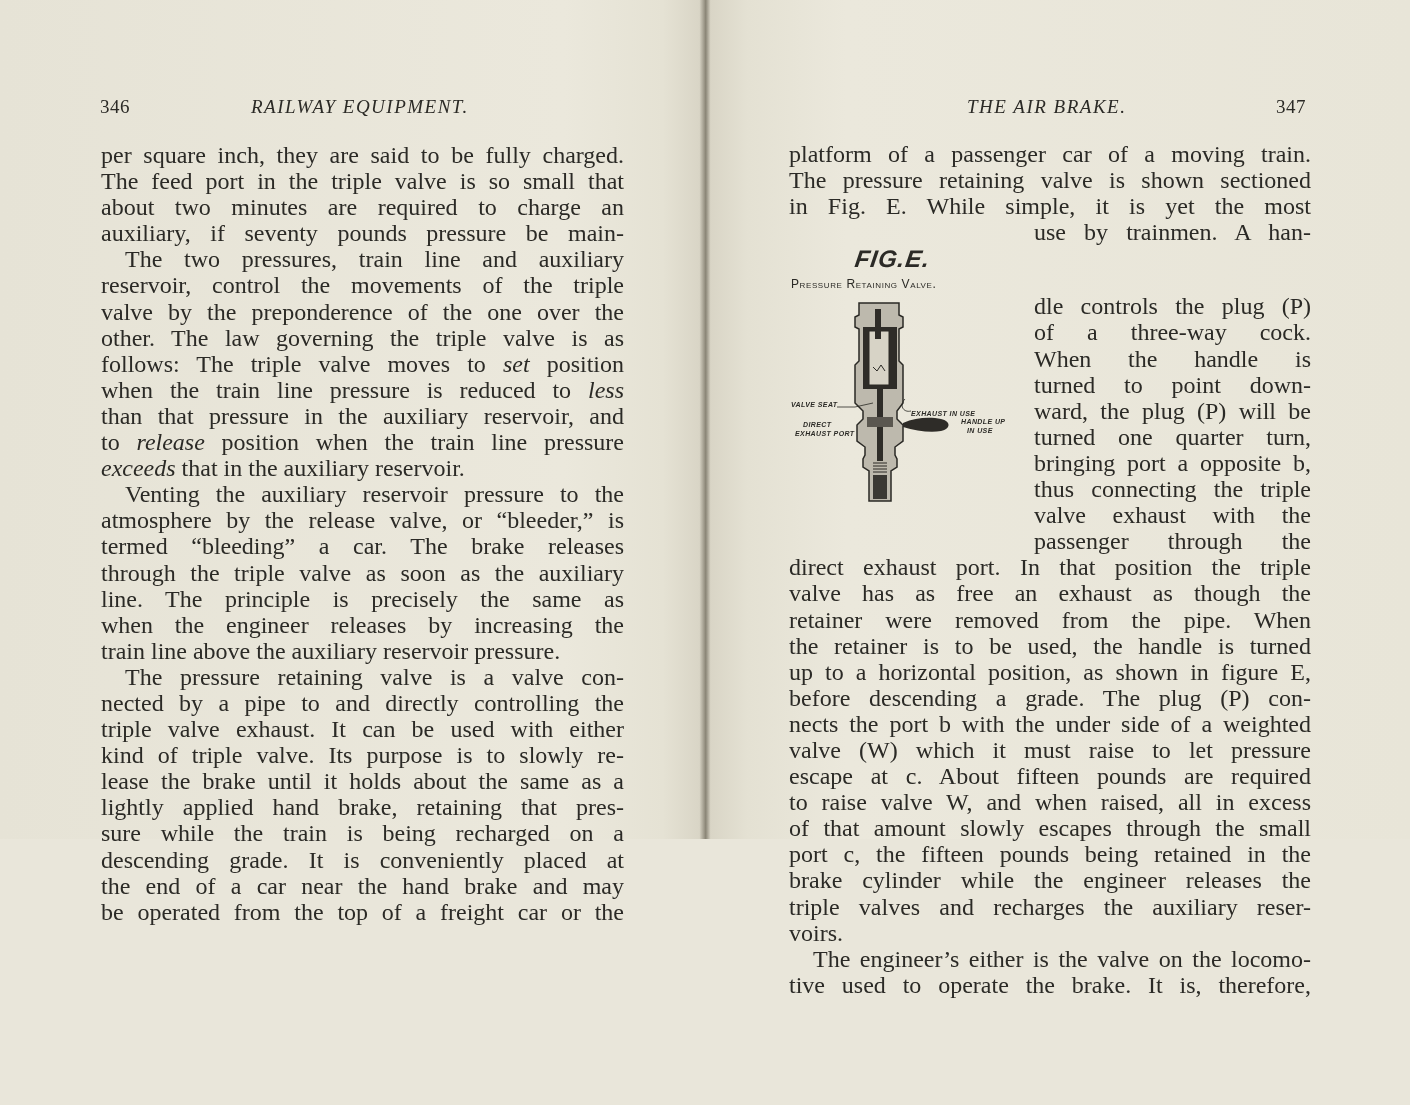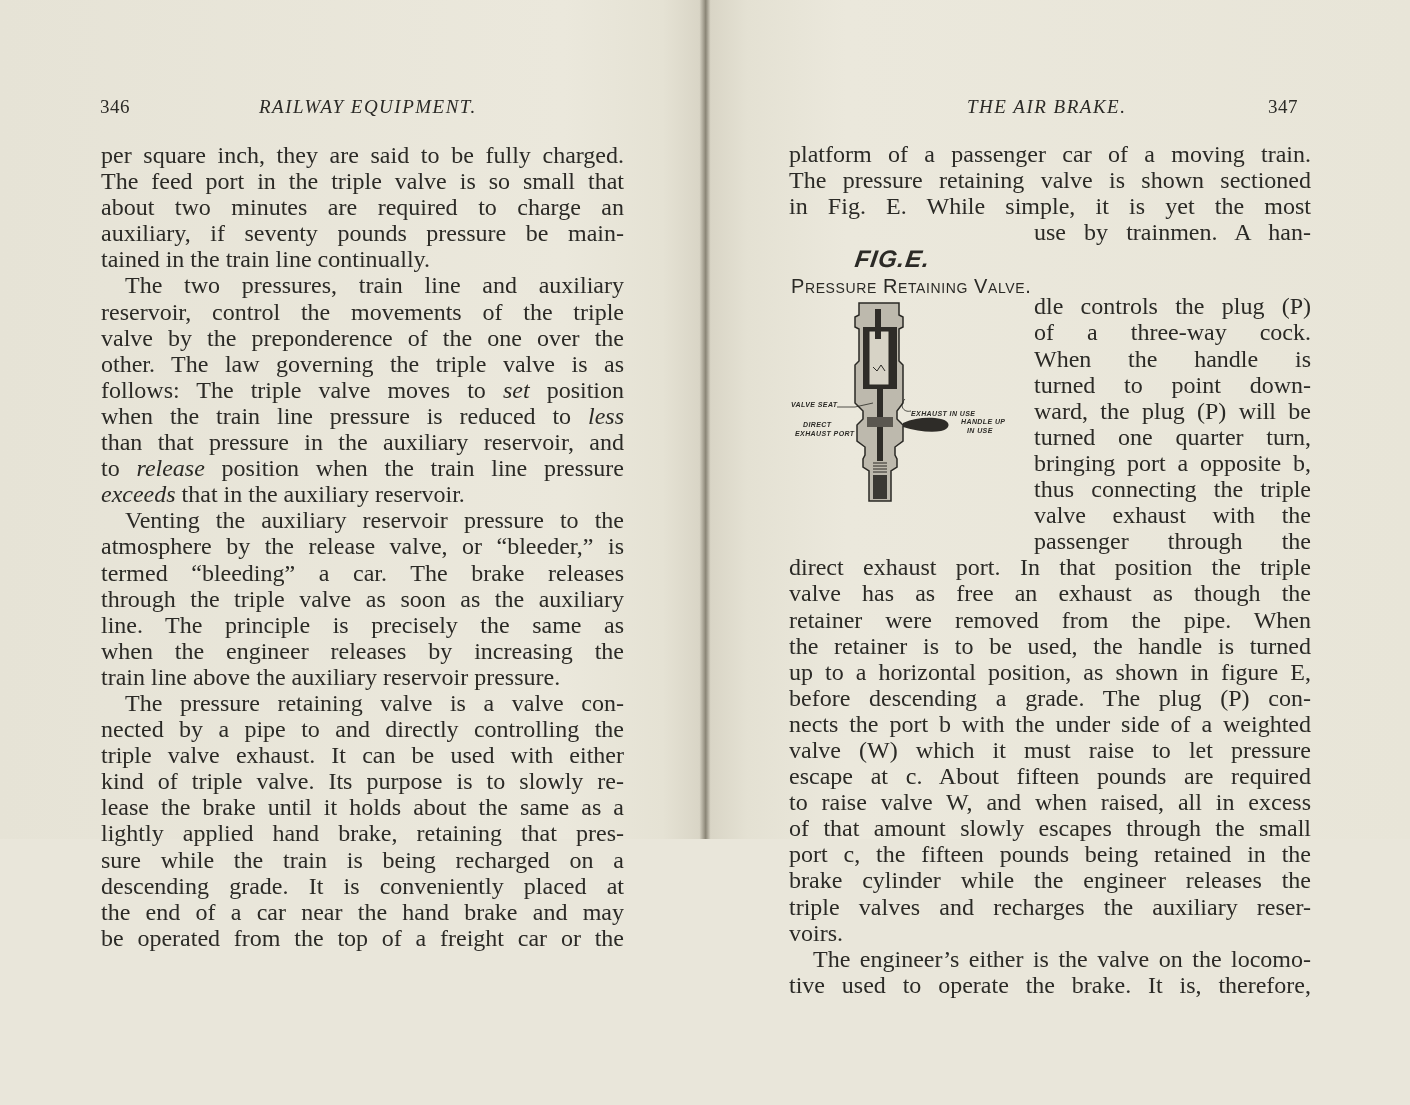--- a/index.html
+++ b/index.html
@@ -16,62 +16,61 @@
   .page { position: absolute; top: 0; height: 1105px; }
   .page.left { left: 0; width: 705px; }
   .page.right { left: 705px; width: 705px; }
   .running-head {
     position: absolute; top: 96px; font-size: 19px; letter-spacing: 0.5px;
   }
   .running-head .num { position: absolute; top: 0; font-size: 19px; }
   .running-head .title { position: absolute; top: 0; font-style: italic; white-space: nowrap; letter-spacing: 1.5px; }
   .left .running-head { left: 100px; width: 525px; }
   .left .running-head .num { left: 0; }
-  .left .running-head .title { left: 159px; }
+  .left .running-head .title { left: 151px; }
   .right .running-head { left: 85px; width: 520px; }
   .right .running-head .title { left: 177px; }
-  .right .running-head .num { right: 12px; }
+  .right .running-head .num { right: 4px; }
 
   .body-text {
     position: absolute; font-size: 24px; line-height: 26.1px;
     text-align: justify;
   }
   .left .body-text { left: 101px; top: 142px; width: 523px; }
   .right .body-text { left: 84px; top: 141px; width: 522px; }
   .line { display: block; white-space: nowrap; text-align-last: justify; height: 26.1px; overflow: visible; }
   .line.last { text-align-last: left; }
   .line.indent { padding-left: 24px; }
   .line.short { margin-left: 245px; }
   em { font-style: italic; }
 
   .figure {
     position: absolute; left: 86px; top: 245px; width: 185px; height: 270px;
   }
   .fig-title { position: absolute; left: 64px; top: 0; font-size: 24px; font-style: italic; font-weight: bold; font-family: "Liberation Sans", sans-serif; transform: skewX(-8deg); letter-spacing: 1px; }
   .fig-caption { position: absolute; left: 0; top: 30px; font-size: 14px; font-family: "Liberation Sans", sans-serif; white-space: nowrap; letter-spacing: 0.6px; }
-  .fig-caption .sc { font-variant: small-caps; font-size: 20px; }
+  .fig-caption .sc { font-variant: small-caps; font-size: 12px; }
   .valve-svg { position: absolute; left: 0; top: 50px; }
   .fig-label { position: absolute; font-family: "Liberation Sans", sans-serif; font-size: 7px; font-style: italic; font-weight: bold; white-space: nowrap; letter-spacing: 0.4px; }
 </style>
 </head>
 <body>
 
 <div class="spread">
 
   <div class="page left">
     <div class="running-head">
       <span class="num">346</span>
       <span class="title">RAILWAY EQUIPMENT.</span>
     </div>
     <div class="body-text" id="left-body">
         <span class="line">per square inch, they are said to be fully charged.</span>
         <span class="line">The feed port in the triple valve is so small that</span>
         <span class="line">about two minutes are required to charge an</span>
         <span class="line">auxiliary, if seventy pounds pressure be main-</span>
-        <span class="line last">tained in the train line continually.</span>
         <span class="line indent">The two pressures, train line and auxiliary</span>
         <span class="line">reservoir, control the movements of the triple</span>
         <span class="line">valve by the preponderence of the one over the</span>
         <span class="line">other. The law governing the triple valve is as</span>
         <span class="line">follows: The triple valve moves to <em>set</em> position</span>
         <span class="line">when the train line pressure is reduced to <em>less</em></span>
         <span class="line">than that pressure in the auxiliary reservoir, and</span>
         <span class="line">to <em>release</em> position when the train line pressure</span>
         <span class="line last"><em>exceeds</em> that in the auxiliary reservoir.</span>
         <span class="line indent">Venting the auxiliary reservoir pressure to the</span>

